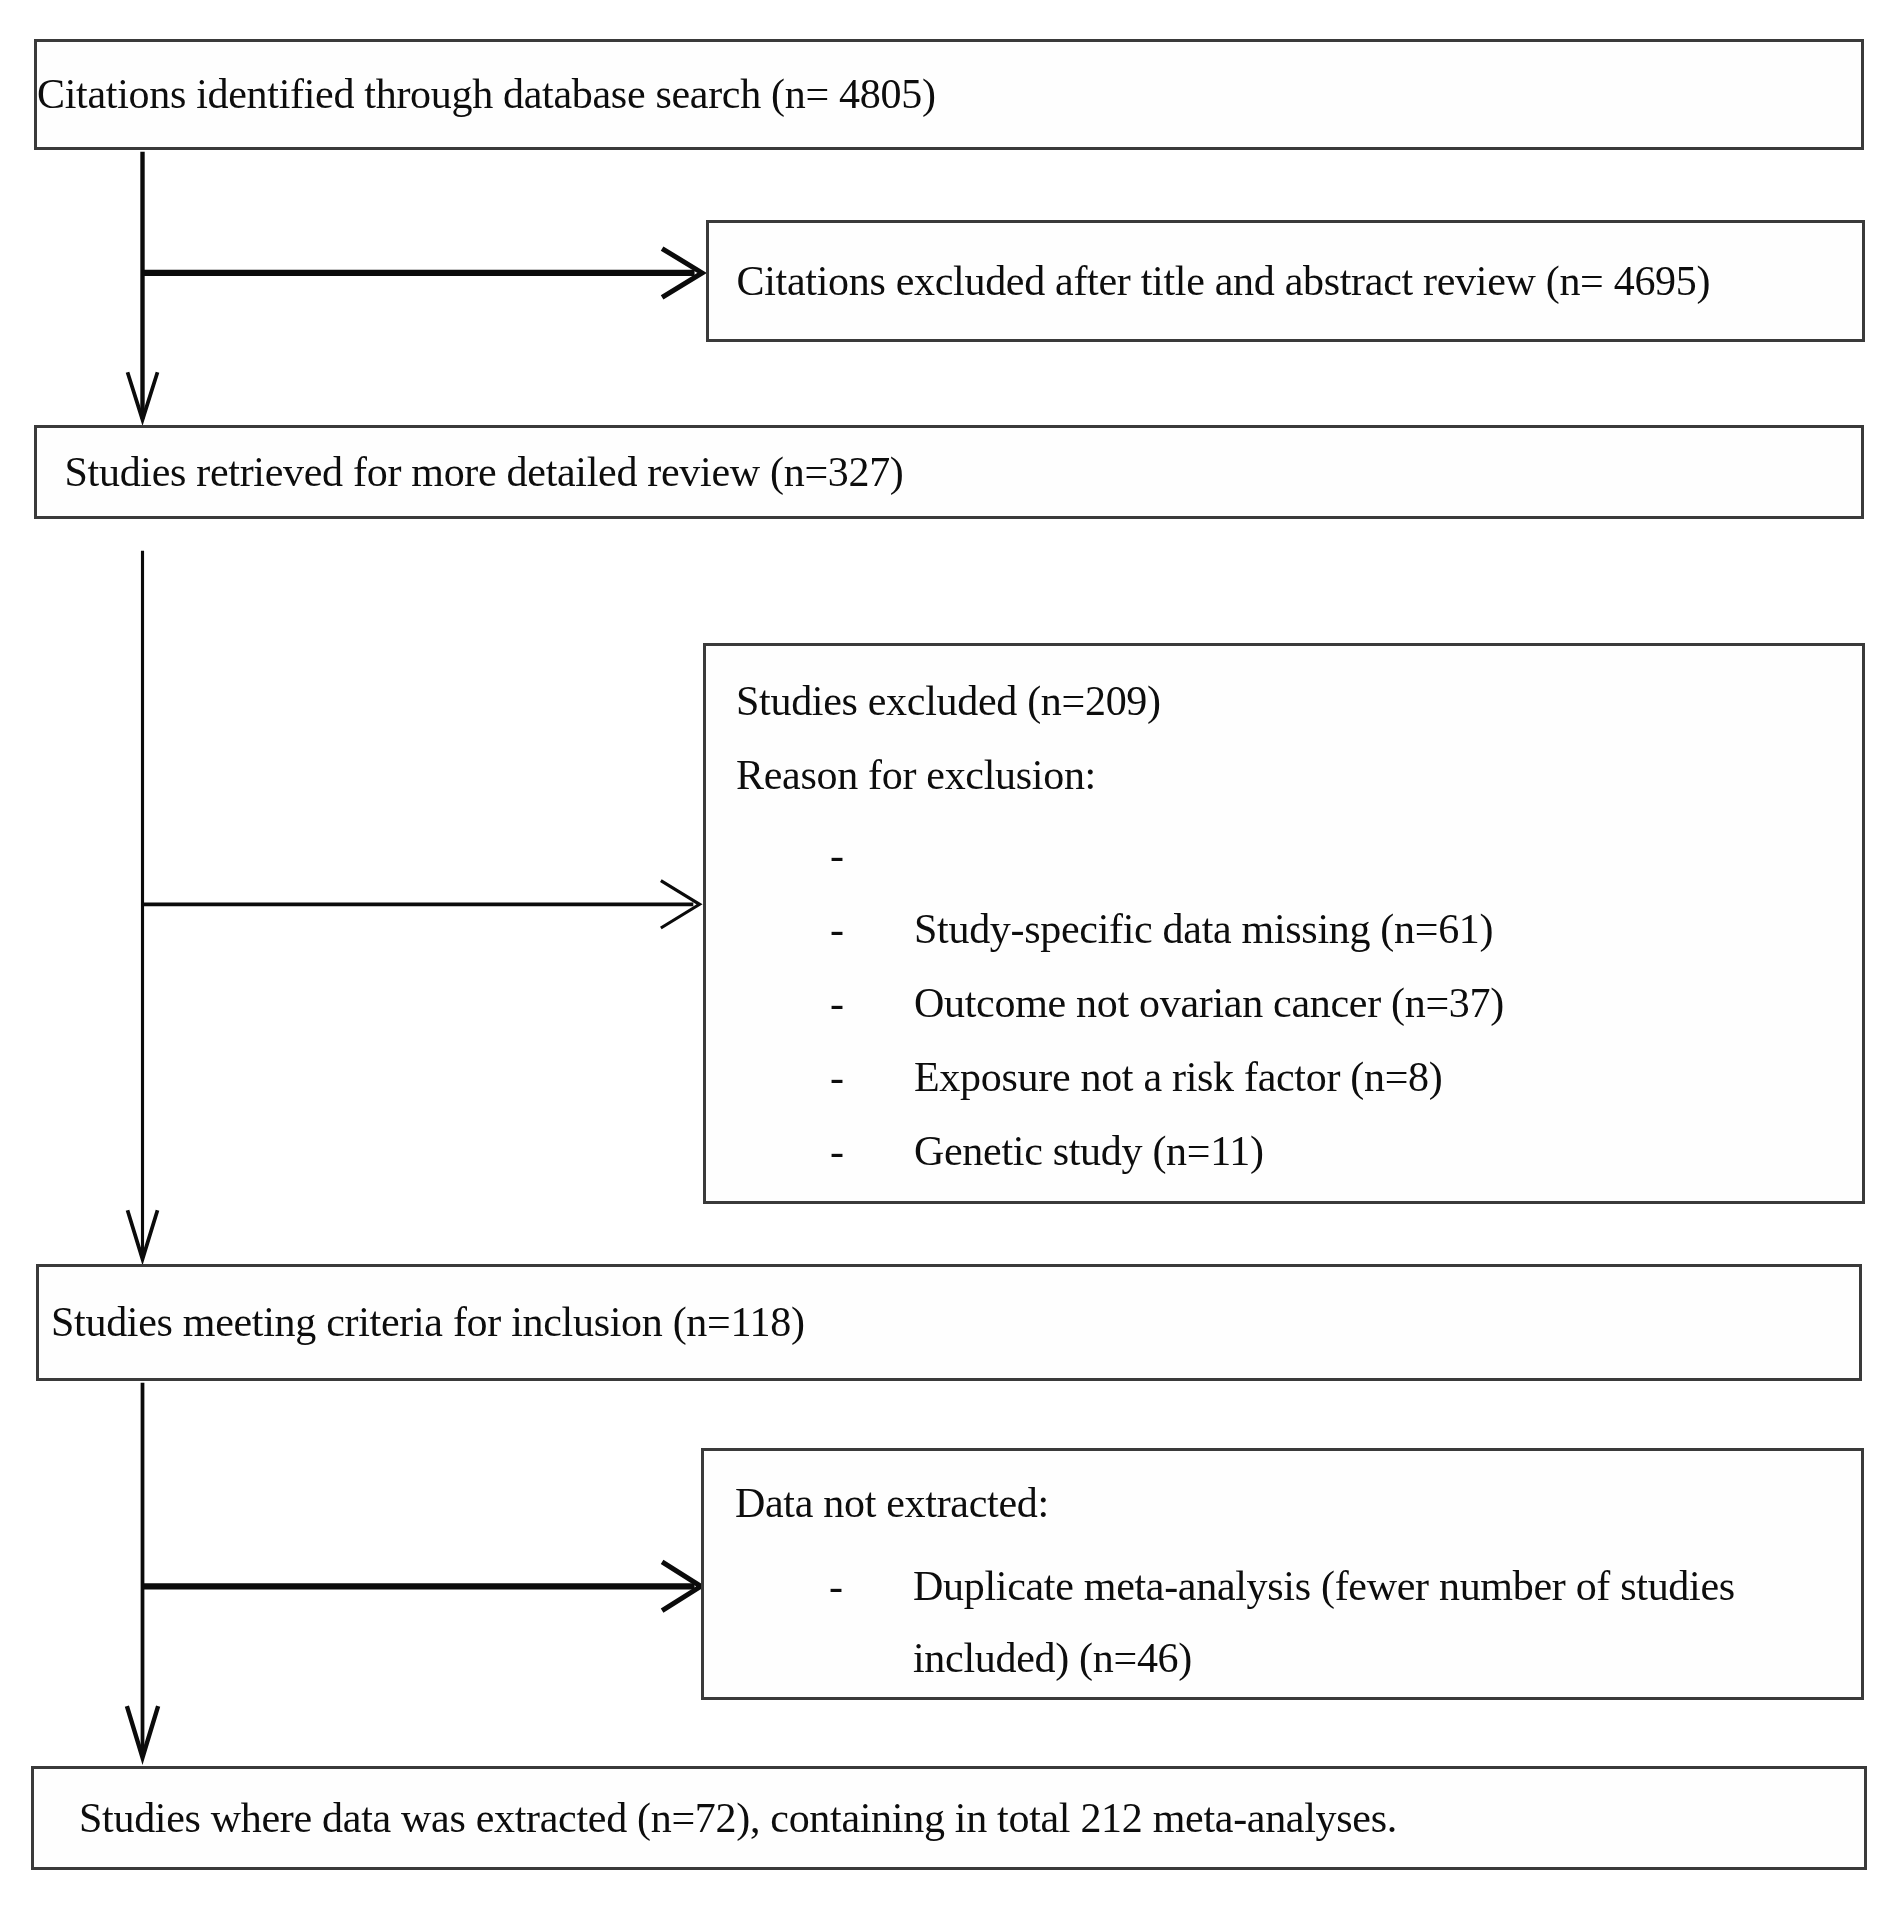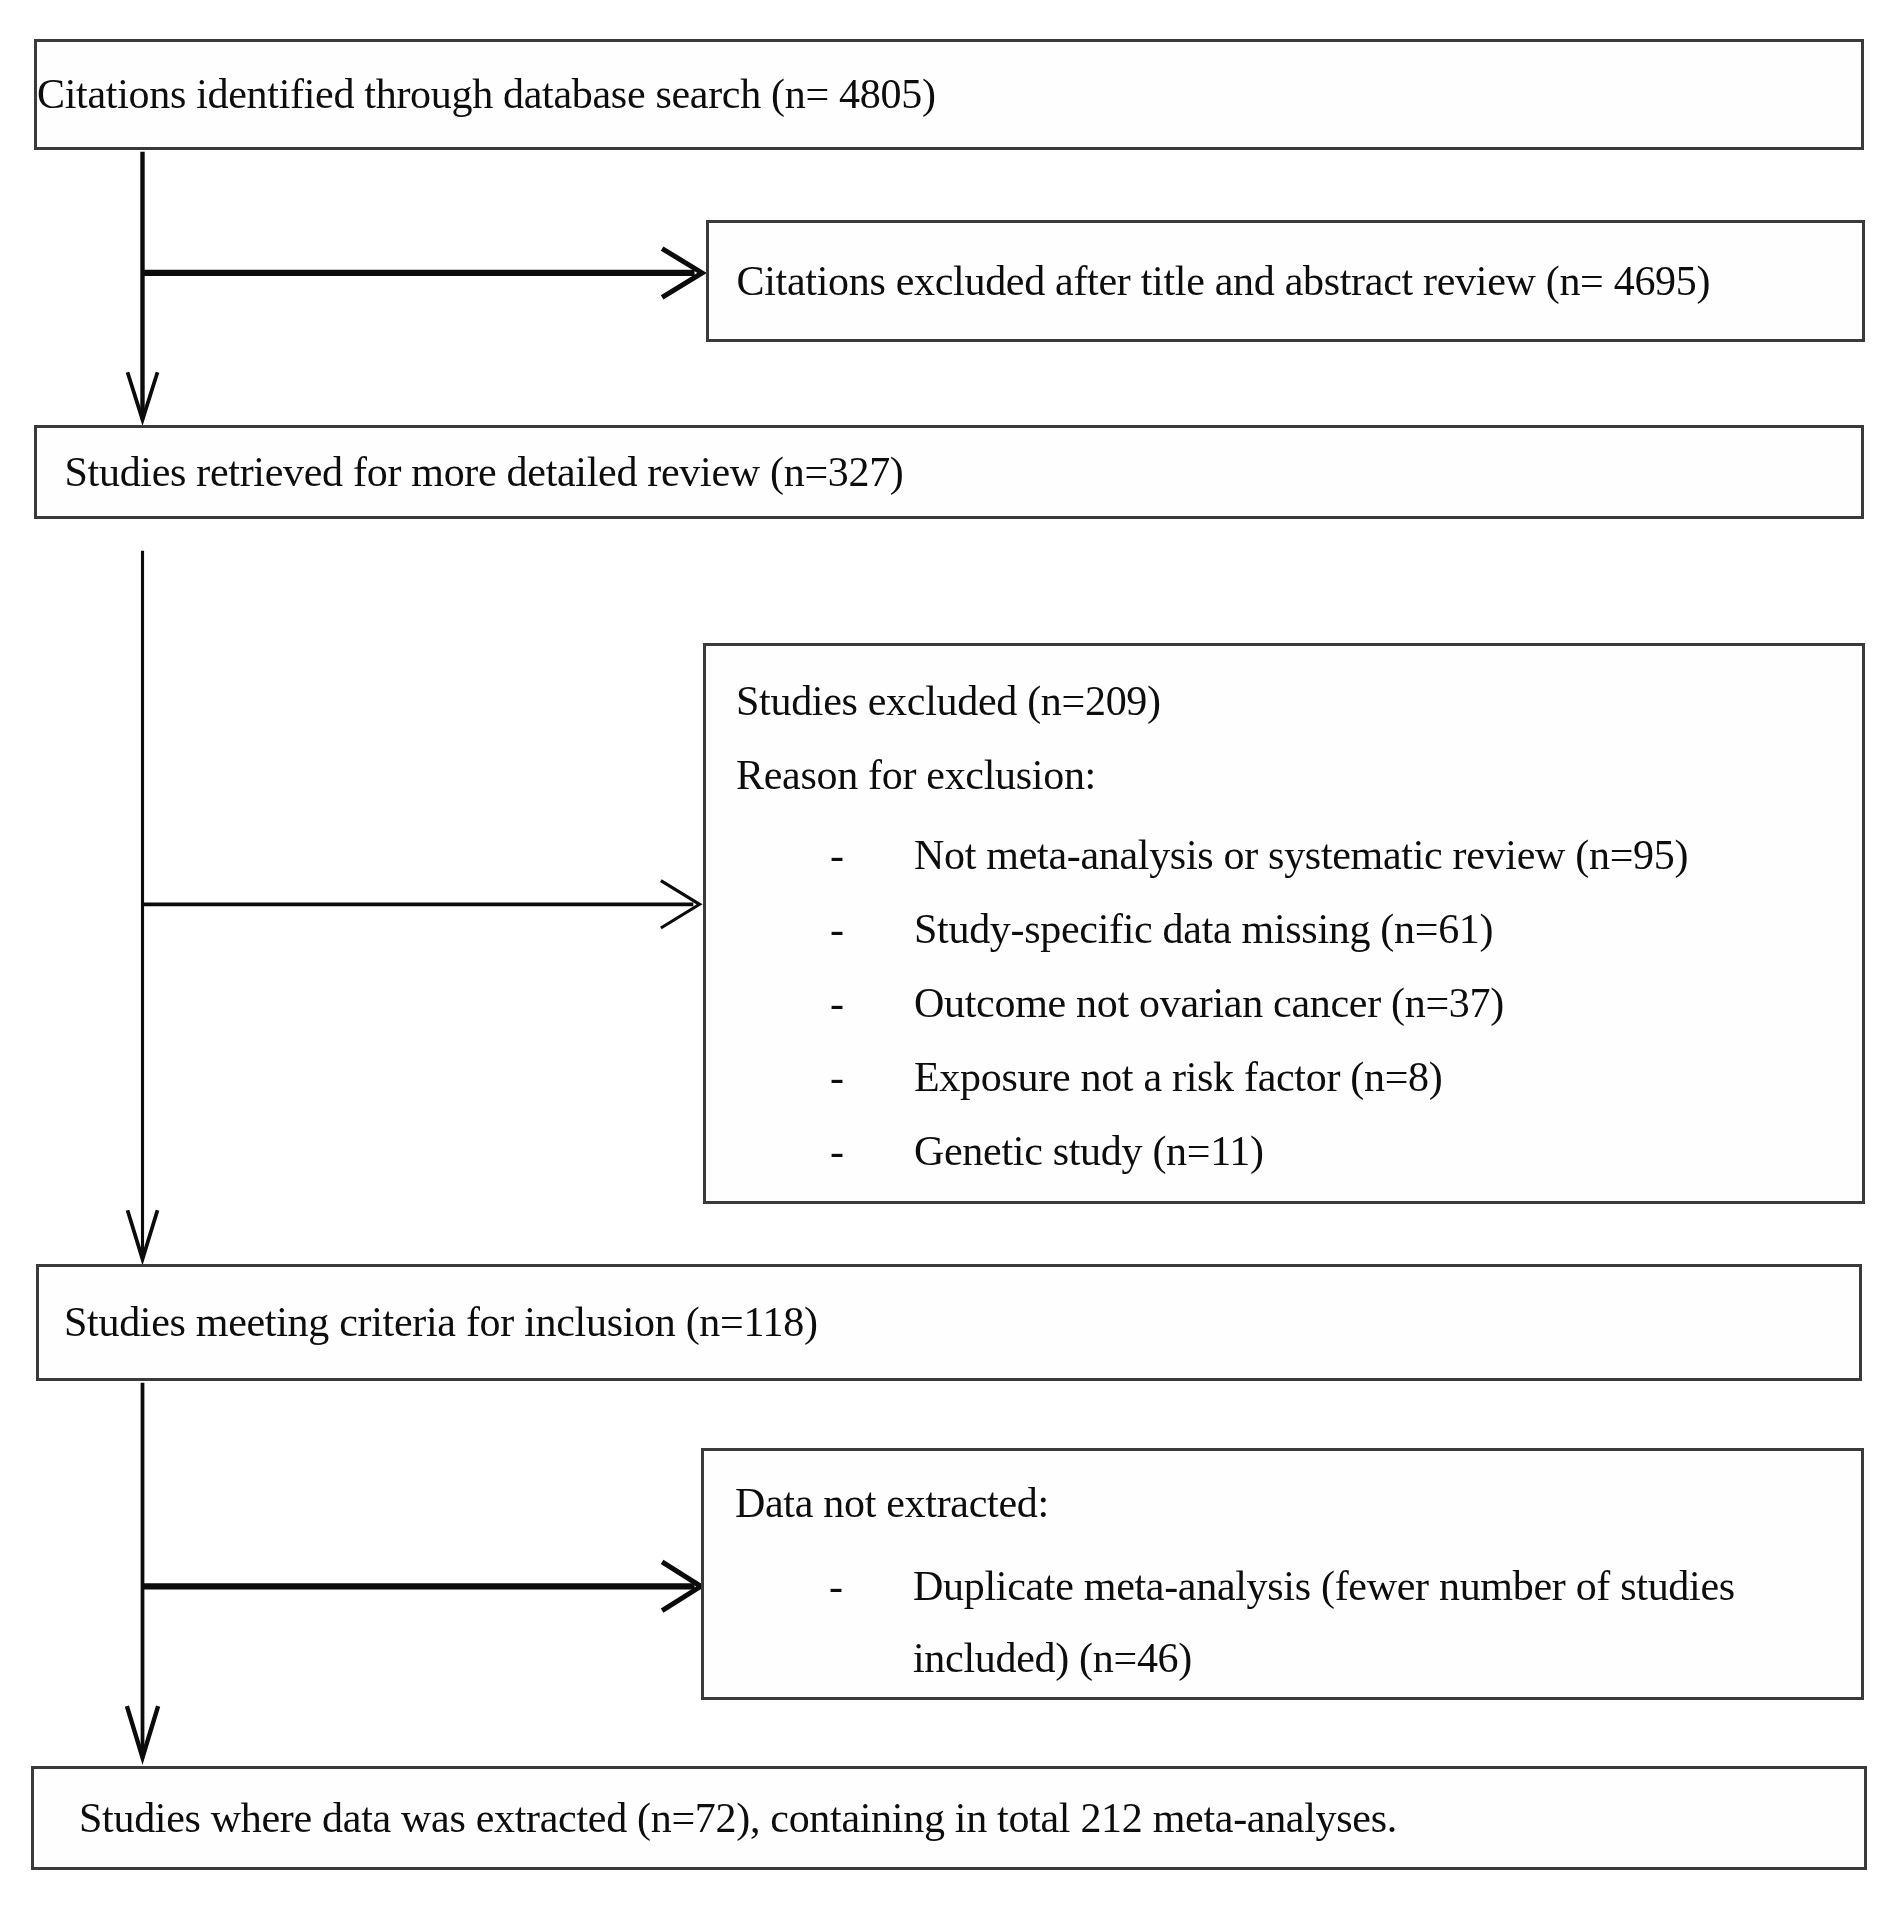--- a/index.html
+++ b/index.html
@@ -32,21 +32,21 @@
     line-height: 1.15;
   }
   .fbox.single {
     display: flex;
     align-items: center;
   }
   .box-a { left: 34px;   top: 39px;   width: 1830px; height: 111px; }
   .box-c { left: 706px; top: 220px;  width: 1159px; height: 122px; padding-left: 27.5px; }
   .box-b { left: 34px;   top: 425px;  width: 1830px; height: 94px; padding-left: 27.5px; }
   .box-e { left: 703px; top: 643px; width: 1162px; height: 561px; padding: 17.5px 25px 0 30px; }
-  .box-d { left: 36px;   top: 1264px; width: 1826px; height: 117px; padding-left: 25px; }
+  .box-d { left: 36px;   top: 1264px; width: 1826px; height: 117px; padding-left: 12px; }
   .box-f { left: 701px; top: 1448px; width: 1163px; height: 252px; padding: 16px 25px 0 31px; }
   .box-g { left: 31px;   top: 1766px; width: 1836px; height: 104px; padding-left: 45px; }
 
   .line118 { display: block; line-height: 74px; }
   .line115 { display: block; line-height: 72px; }
 
   ul.bullets {
     list-style: none;
     margin: 6.2px 0 0 0;
     padding: 0;
@@ -120,21 +120,20 @@
   <div class="fbox single box-b">
     <span>Studies retrieved for more detailed review (n=327)</span>
   </div>
 
   <div class="fbox box-e">
     <span class="line118">Studies excluded (n=209)</span>
     <span class="line118">Reason for exclusion:</span>
     <ul class="bullets">
       <li>
         <span class="marker">-</span>
-        <span class="btext">Not meta-analysis or systematic review (n=95)</span>
       </li>
       <li>
         <span class="marker">-</span>
         <span class="btext">Study-specific data missing (n=61)</span>
       </li>
       <li>
         <span class="marker">-</span>
         <span class="btext">Outcome not ovarian cancer (n=37)</span>
       </li>
       <li>

